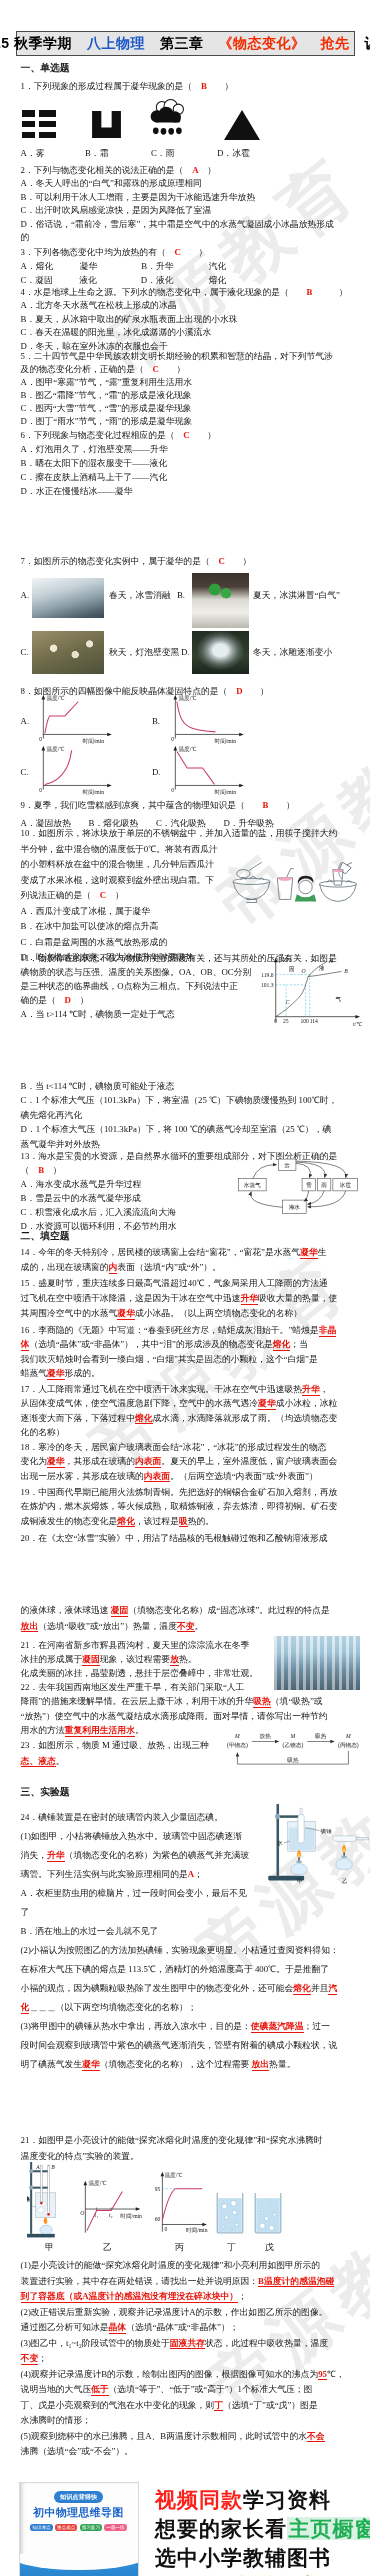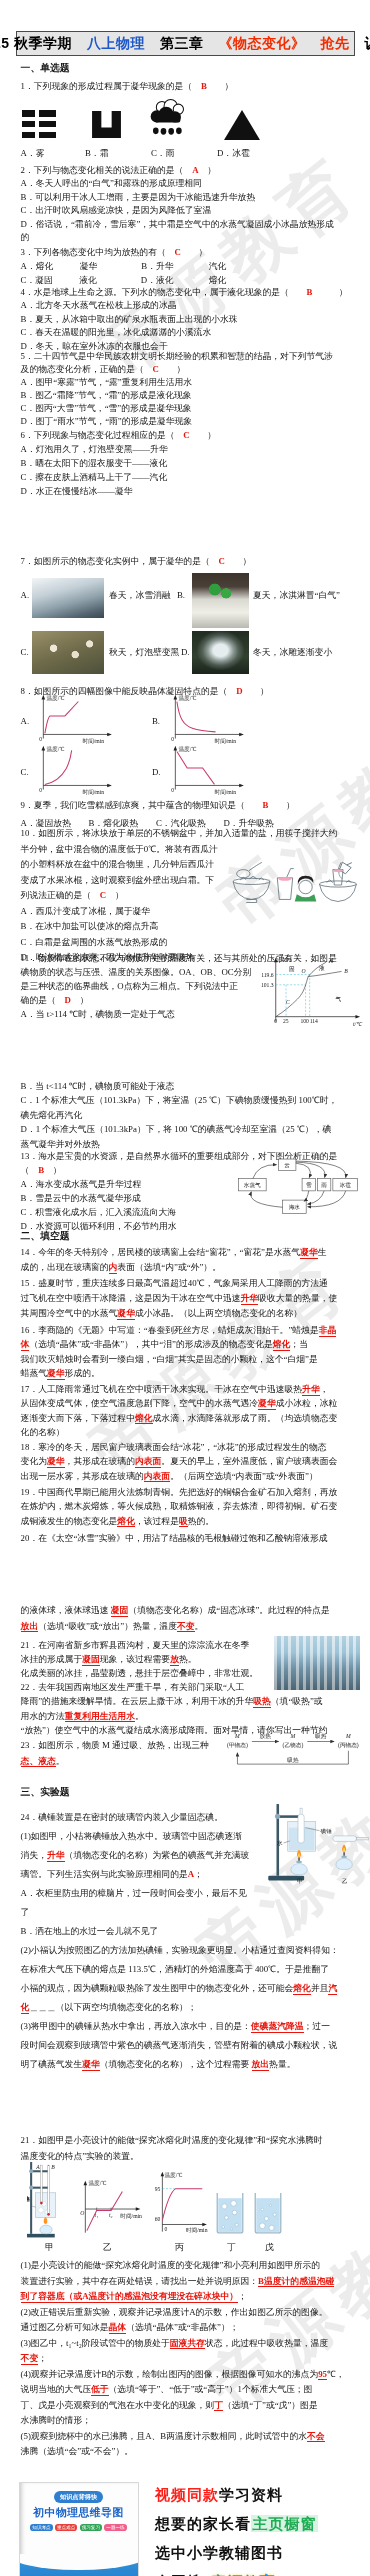--- a/index.html
+++ b/index.html
@@ -35,21 +35,21 @@
         font-family:"Liberation Sans",sans-serif;}
   .book-tag{margin:8.2px auto 3.1px auto;width:fit-content;background:#2e7fd0;color:#fff;font-size:6.2px;
             font-weight:700;padding:1.5px 6.2px;border-radius:6.7px;}
   .book-title{text-align:center;color:#1a63c8;font-weight:900;font-size:10.8px;letter-spacing:0.5px;}
   .book-badges{display:flex;justify-content:center;gap:2.1px;margin-top:4.1px;}
   .badge{color:#fff;font-size:4.6px;padding:1px 2.1px;border-radius:3.1px;white-space:nowrap;}
   .b0{background:#2f7fd1}.b1{background:#e8403a}.b2{background:#31a356}.b3{background:#ef5f8a}
   .book-bottom{position:absolute;bottom:0;left:0;right:0;height:56px;background:linear-gradient(180deg,#2f8fd8,#1565b8);}
   .book-bottom::before{content:"";position:absolute;top:-8.2px;left:-10%;width:120%;height:16.5px;background:#fdfdfd;
         border-radius:0 0 50% 50%/0 0 100% 100%;}
-  .adline{position:absolute;left:155px;font-size:15px;font-weight:900;white-space:nowrap;
+  .adline{position:absolute;left:155px;font-size:21px;font-weight:900;white-space:nowrap;
           font-family:"Liberation Sans",sans-serif;letter-spacing:1px;color:#111;}
   .ad-red{color:#fe1f19}
   .ad-green{color:#1fae54;background:#d9f2e4;padding:0 1.5px;}
   .ad-blue{color:#2196e8;text-shadow:0 0 2.6px #ffd83a,0.5px 0.5px 0 #ffe88a;}
 </style>
 </head>
 <body>
 
 <div class="page">
 
@@ -380,22 +380,22 @@
   <div class="qblock" style="top:1638px;line-height:14px">
       <div class="tl"><span>21．在河南省新乡市辉县西沟村，夏天里的淙淙流水在冬季</span></div>
       <div class="tl"><span>冰挂的形成属于</span><span class="fill">凝固</span><span>现象，该过程需要</span><span class="fill">放</span><span>热。</span></div>
       <div class="tl"><span>化成美丽的冰挂，晶莹剔透，悬挂于层峦叠嶂中，非常壮观。</span></div>
     </div>
   <div class="ph" style="top:1636px;left:274px;width:86px;height:54px;background:repeating-linear-gradient(90deg,rgba(255,255,255,.55) 0 3.1px,rgba(160,200,220,.25) 3.1px 7.2px),linear-gradient(180deg,#b9d4e2 0%,#9fc2d6 30%,#5e7f94 60%,#2e4350 100%)"></div>
 
   <div class="qblock" style="top:1680px;line-height:14.4px">
       <div class="tl"><span>22．去年我国西南地区发生严重干旱，有关部门采取“人工</span></div>
       <div class="tl"><span>降雨”的措施来缓解旱情。在云层上撒干冰，利用干冰的升华</span><span class="fill">吸热</span><span>（填“吸热”或</span></div>
+      <div class="tl"><span>“放热”）使空气中的水蒸气凝结成水滴形成降雨。面对旱情，请你写出一种节约</span></div>
       <div class="tl"><span>用水的方法</span><span class="fill">重复利用生活用水</span><span>。</span></div>
-      <div class="tl"><span>“放热”）使空气中的水蒸气凝结成水滴形成降雨。面对旱情，请你写出一种节约</span></div>
     </div>
 
   <div class="qblock" style="top:1738px;line-height:15.5px">
       <div class="tl"><span>23．如图所示，物质 M 通过吸、放热，出现三种</span></div>
       <div class="tl"><span class="fill">态、液态</span><span>。</span></div>
     </div>
   <svg style="position:absolute;top:1731px;left:221px" width="149" height="39" viewBox="0 0 290 75">
     <defs>
         <marker id="m23" markerWidth="8" markerHeight="8" refX="6" refY="3" orient="auto">
           <path d="M0 0 L7 3 L0 6 z" fill="#333"></path>

